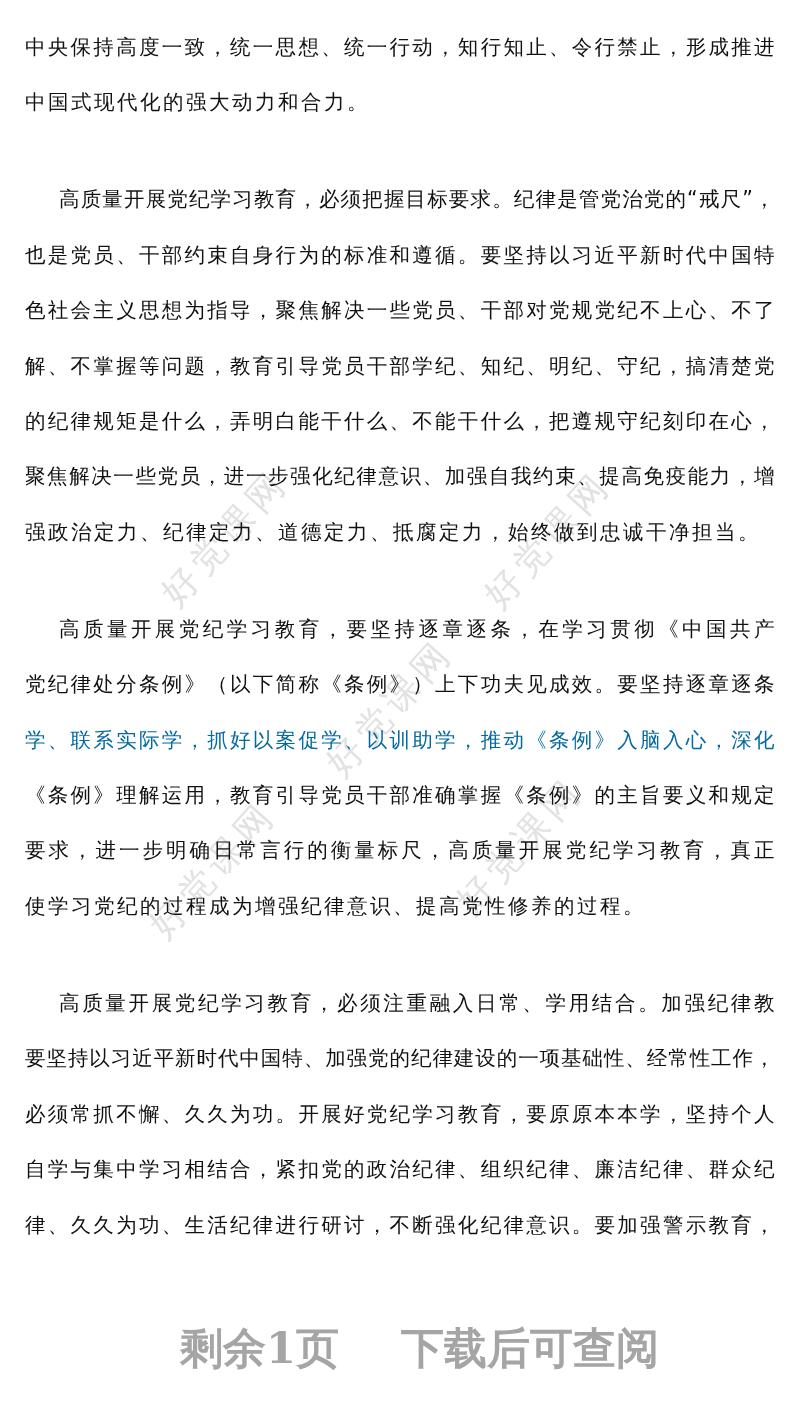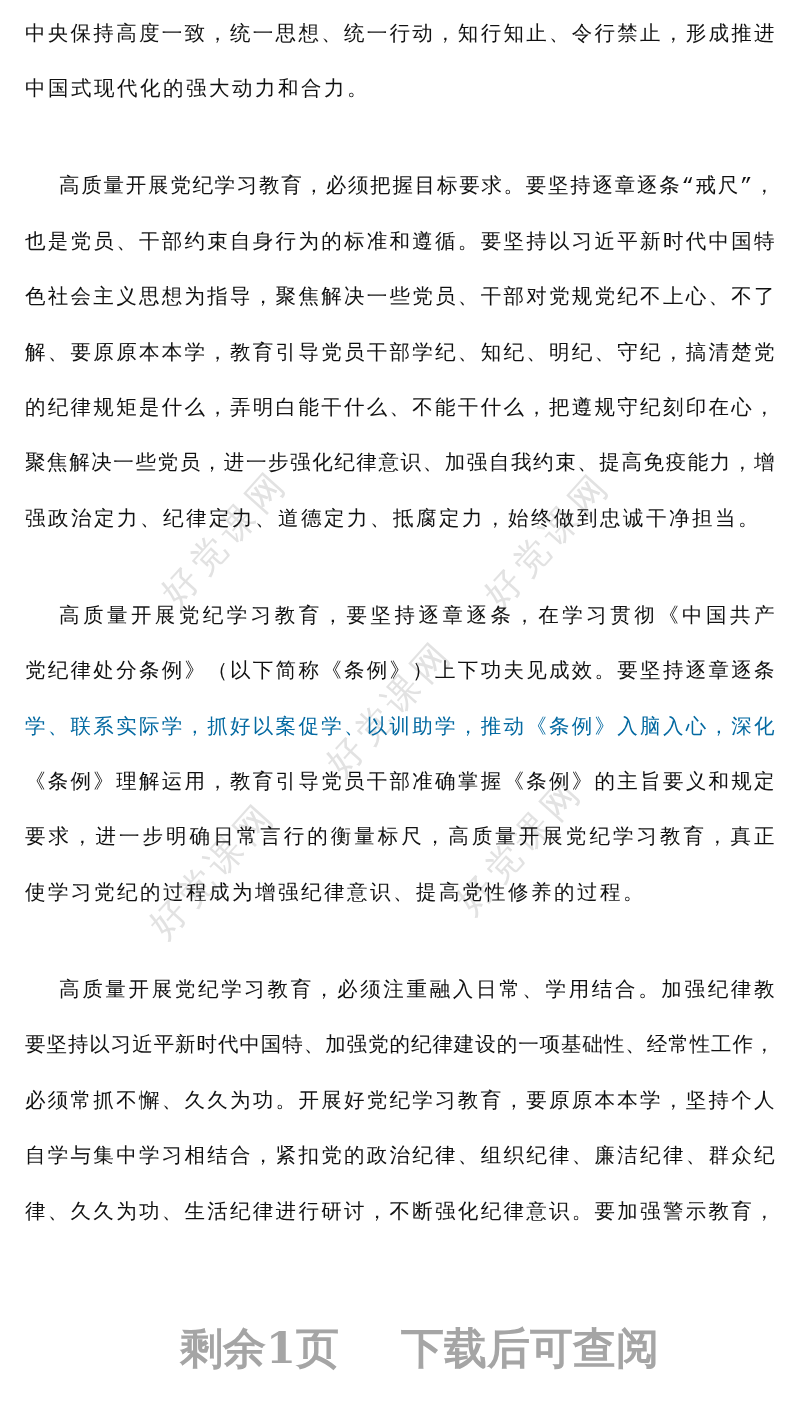--- a/index.html
+++ b/index.html
@@ -18,23 +18,22 @@
     font-family:"DejaVu Serif", serif;
     font-size:36px;
     letter-spacing:6px;
     white-space:nowrap;
     transform:translate(-50%,-50%) rotate(-48deg);
     user-select:none;
   }
   
   .doc {
     position:absolute;
-    left:25px; right:25px; top:7px;
+    left:25px; right:25px; top:20px;
     z-index:2;
-    font-family:Liberation Mono, monospace;
   }
   .para { margin:0 0 41.6px 0; }
   .line {
     font-size:20.5px;
     line-height:55.4px;
     color:#111111;
     text-align:justify;
     text-align-last:justify;
     text-justify:inter-character;
     letter-spacing:0.5px;
@@ -71,24 +70,24 @@
       <div class="watermark" style="left: 213px; top: 870px; color: rgb(226, 226, 226);">好党课网</div>
       <div class="watermark" style="left: 520px; top: 846px; color: rgb(226, 226, 226);">好党课网</div>
     </div>
 
   <main class="doc">
       <div class="para">
         <div class="line" style="color: rgb(17, 17, 17);">中央保持高度一致，统一思想、统一行动，知行知止、令行禁止，形成推进</div>
         <div class="line last" style="color: rgb(17, 17, 17);">中国式现代化的强大动力和合力。</div>
       </div>
       <div class="para">
-        <div class="line indent" style="color: rgb(17, 17, 17);">高质量开展党纪学习教育，必须把握目标要求。要坚持逐章逐条“戒尺”，</div>
+        <div class="line indent" style="color: rgb(17, 17, 17);">高质量开展党纪学习教育，必须把握目标要求。纪律是管党治党的“戒尺”，</div>
         <div class="line" style="color: rgb(17, 17, 17);">也是党员、干部约束自身行为的标准和遵循。要坚持以习近平新时代中国特</div>
         <div class="line" style="color: rgb(17, 17, 17);">色社会主义思想为指导，聚焦解决一些党员、干部对党规党纪不上心、不了</div>
-        <div class="line" style="color: rgb(17, 17, 17);">解、要原原本本学，教育引导党员干部学纪、知纪、明纪、守纪，搞清楚党</div>
+        <div class="line" style="color: rgb(17, 17, 17);">解、不掌握等问题，教育引导党员干部学纪、知纪、明纪、守纪，搞清楚党</div>
         <div class="line" style="color: rgb(17, 17, 17);">的纪律规矩是什么，弄明白能干什么、不能干什么，把遵规守纪刻印在心，</div>
         <div class="line" style="color: rgb(17, 17, 17);">聚焦解决一些党员，进一步强化纪律意识、加强自我约束、提高免疫能力，增</div>
         <div class="line last" style="color: rgb(17, 17, 17);">强政治定力、纪律定力、道德定力、抵腐定力，始终做到忠诚干净担当。</div>
       </div>
       <div class="para">
         <div class="line indent" style="color: rgb(17, 17, 17);">高质量开展党纪学习教育，要坚持逐章逐条，在学习贯彻《中国共产</div>
         <div class="line" style="color: rgb(17, 17, 17);">党纪律处分条例》（以下简称《条例》）上下功夫见成效。要坚持逐章逐条</div>
         <div class="line" style="color: #0369a1;">学、联系实际学，抓好以案促学、以训助学，推动《条例》入脑入心，深化</div>
         <div class="line" style="color: rgb(17, 17, 17);">《条例》理解运用，教育引导党员干部准确掌握《条例》的主旨要义和规定</div>
         <div class="line" style="color: rgb(17, 17, 17);">要求，进一步明确日常言行的衡量标尺，高质量开展党纪学习教育，真正</div>

